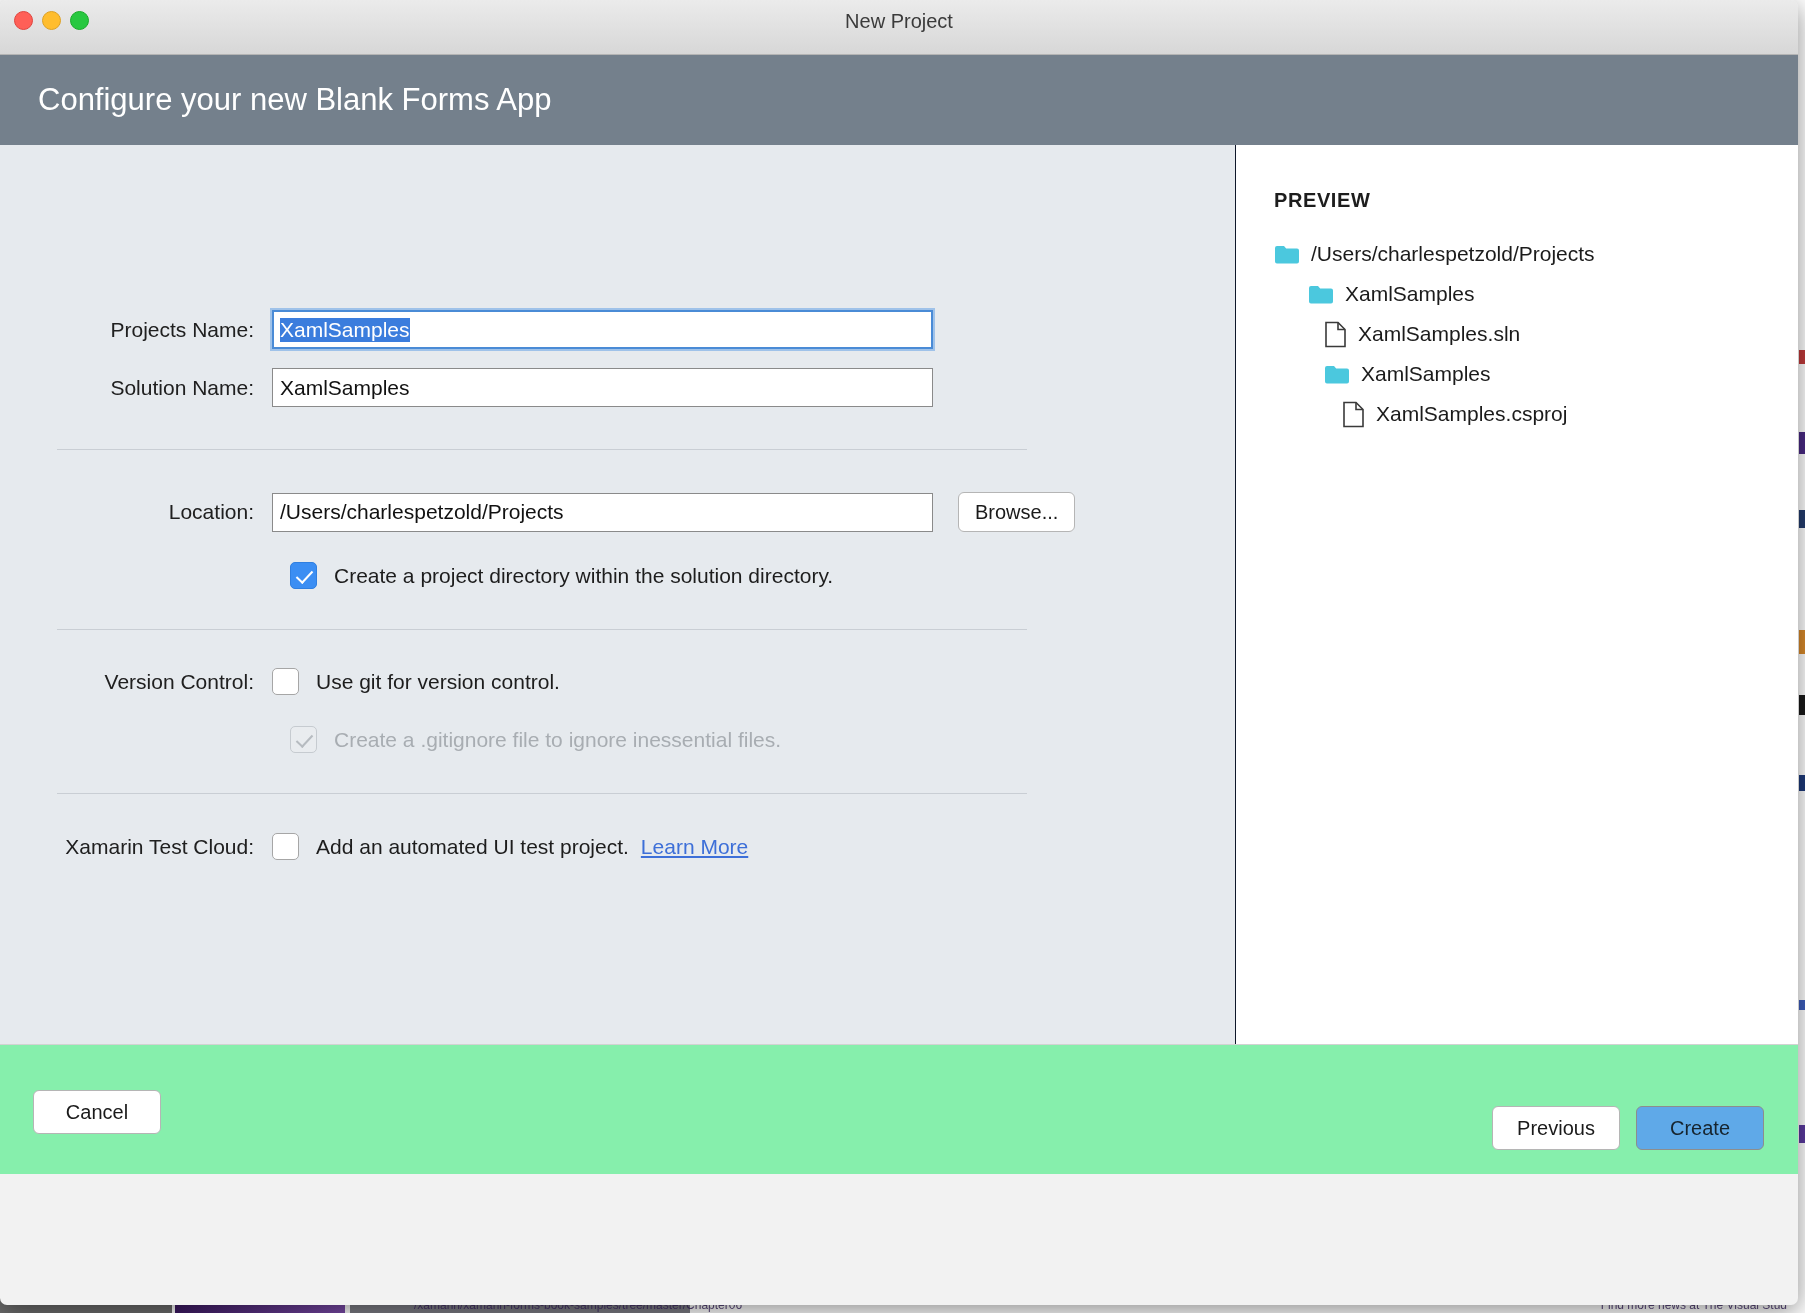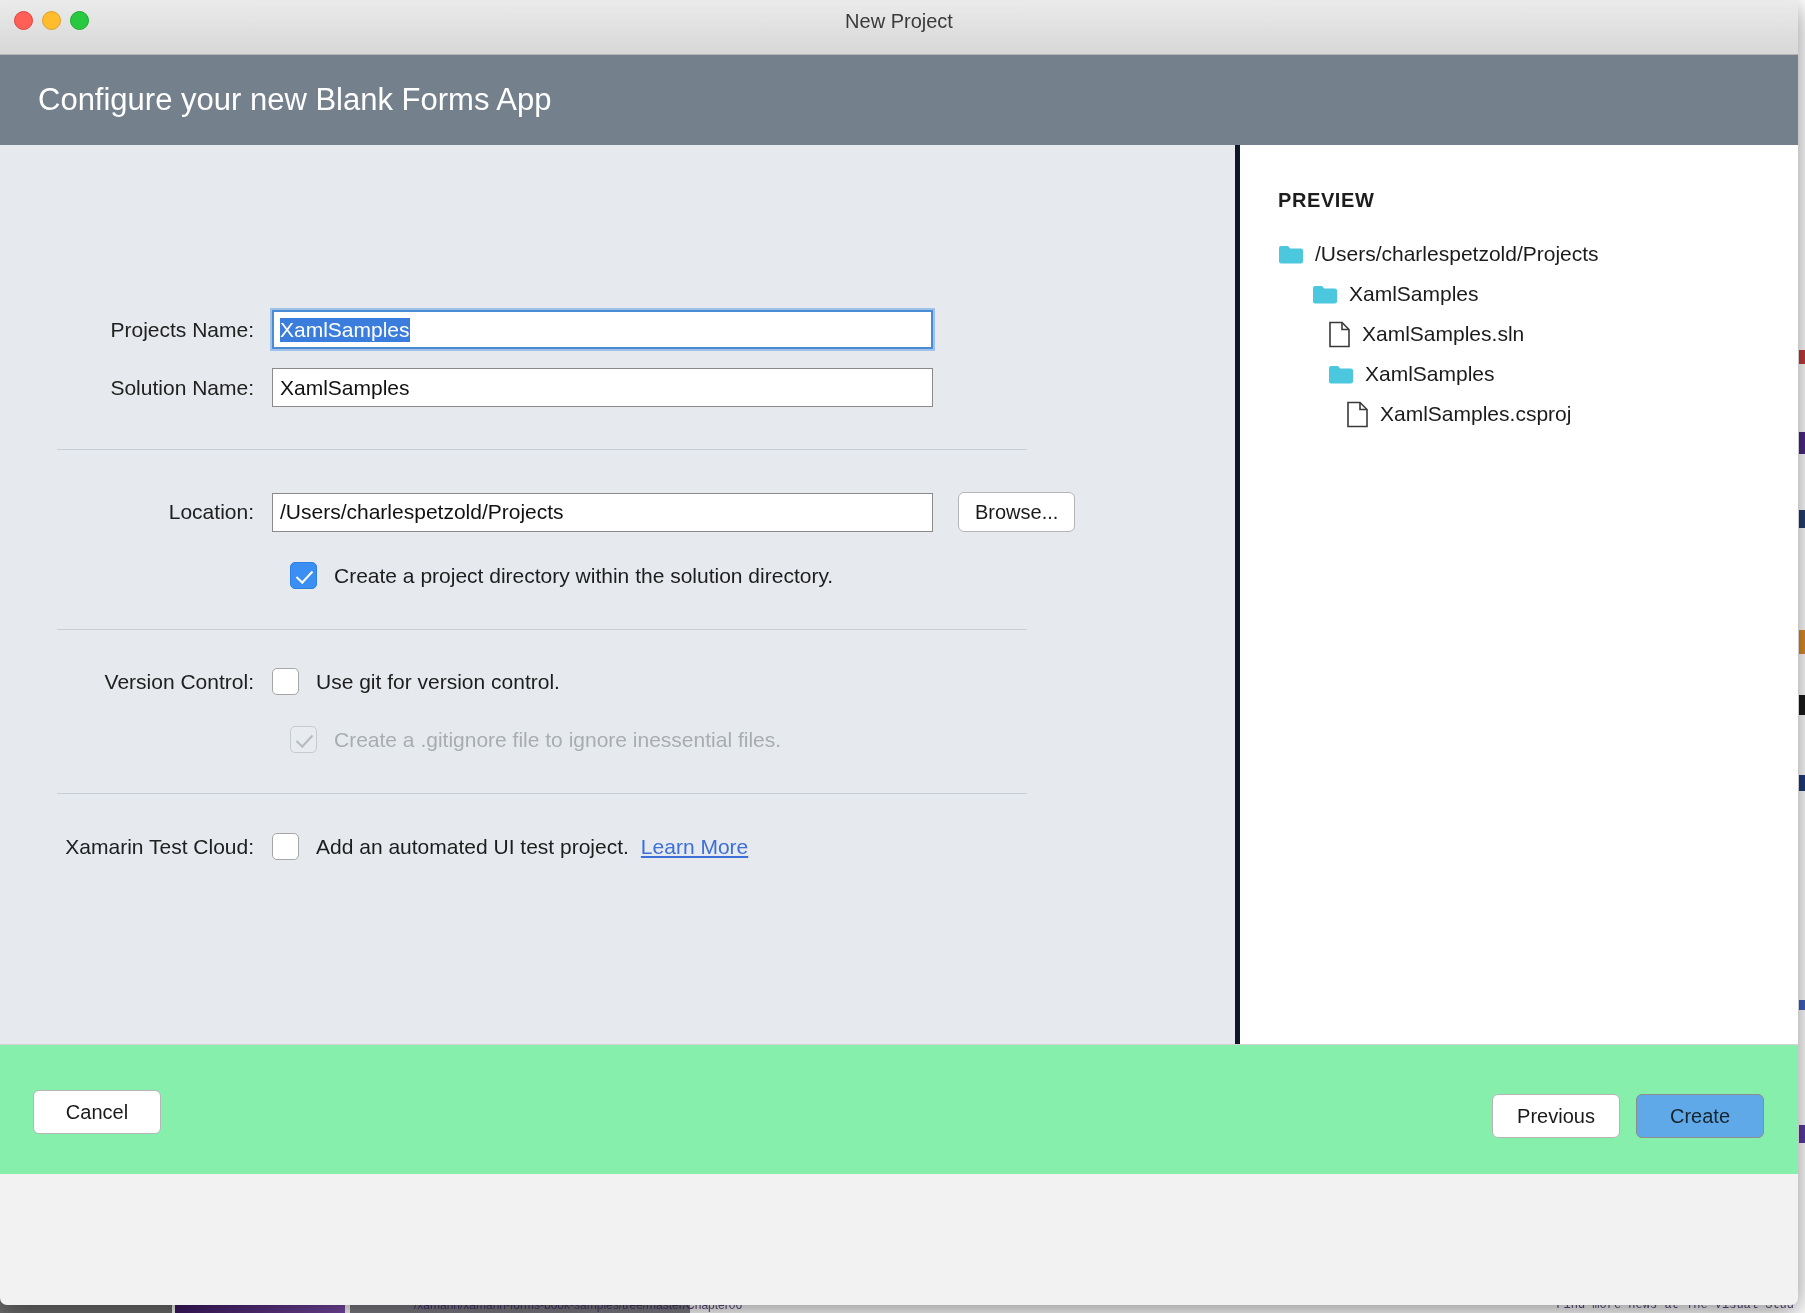--- a/index.html
+++ b/index.html
@@ -188,21 +188,21 @@
   .btn.primary {
     background: #5fa9e8;
     border-color: #8d8d8d;
     color: #16242e;
   }
 
   
   #previewpane {
     flex: 1;
     background: #ffffff;
-    border-left: 5px solid #0f172a;
+    border-left: 1px solid #0f172a;
     padding: 44px 0 0 38px;
   }
   #previewpane .ptitle {
     font-size: 20px; font-weight: bold; color: #1d1d1d;
     letter-spacing: .6px;
     margin-bottom: 22px;
   }
   .tree-item {
     display: flex; align-items: center;
     height: 40px;
@@ -211,33 +211,33 @@
   .ic { flex: 0 0 auto; margin-right: 11px; display: inline-flex; }
 
   
   #footer {
     height: 130px;
     background: #86efac;
     border-top: 1px solid #d2d2d2;
     position: relative;
   }
   #footer .left { position: absolute; left: 33px; top: 45px; }
-  #footer .right { position: absolute; right: 34px; top: 49px; display: flex; gap: 16px; }
+  #footer .right { position: absolute; right: 34px; top: 61px; display: flex; gap: 16px; }
   #footer .btn { height: 44px; line-height: 42px; min-width: 128px; text-align: center; }
 </style>
 </head>
 <body>
 
 <div id="backdrop">
   <div class="bd-strip"></div>
   <div class="bd-accent"></div>
   <div class="bd-purple"></div>
   <div class="bd-grey"></div>
   <div class="bd-text" style="left:414px;">/xamarin/xamarin-forms-book-samples/tree/master/Chapter06</div>
-  <div class="bd-text" style="right:11px;font-family:Liberation Mono, monospace;">Find more news at The Visual Stud</div>
+  <div class="bd-text" style="right:18px;">Find more news at The Visual Stud</div>
   <div class="bd-right-sliver"></div>
   <div class="bd-sp" style="top:350px;height:14px;background:#c03a3a;"></div>
   <div class="bd-sp" style="top:432px;height:22px;background:#4a2a84;"></div>
   <div class="bd-sp" style="top:510px;height:18px;background:#243d6e;"></div>
   <div class="bd-sp" style="top:630px;height:24px;background:#d98a2b;"></div>
   <div class="bd-sp" style="top:695px;height:20px;background:#1a1a1a;"></div>
   <div class="bd-sp" style="top:775px;height:16px;background:#1e3a7a;"></div>
   <div class="bd-sp" style="top:1000px;height:10px;background:#3e5fbe;"></div>
   <div class="bd-sp" style="top:1125px;height:18px;background:#5a3a9e;"></div>
 </div>

